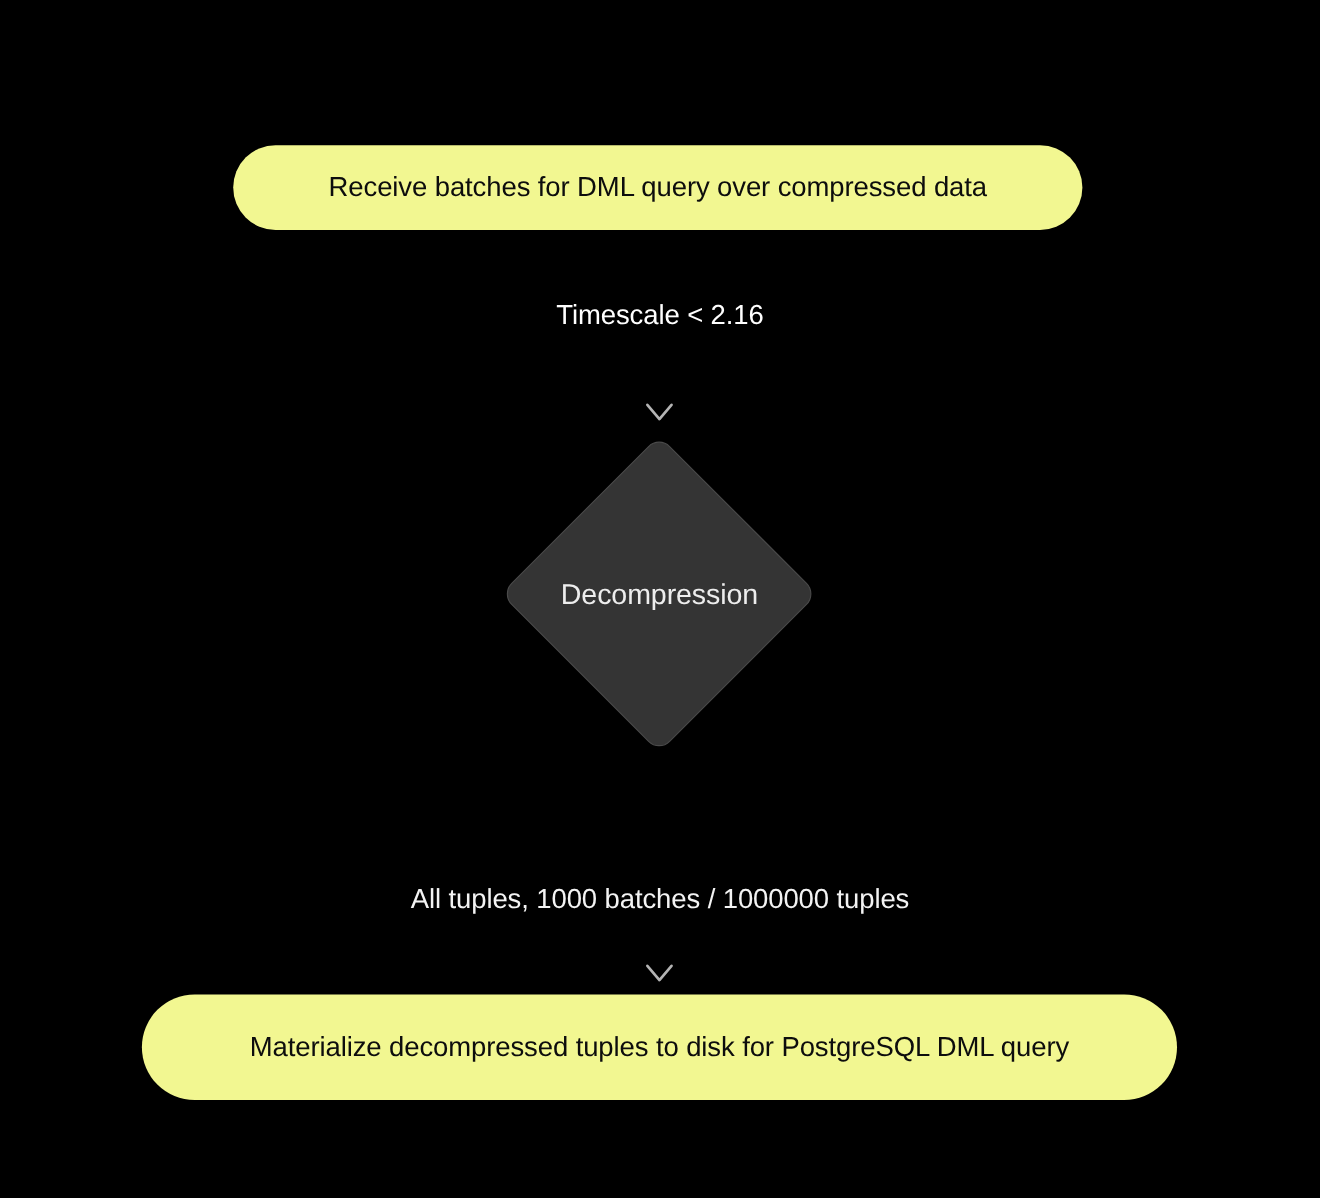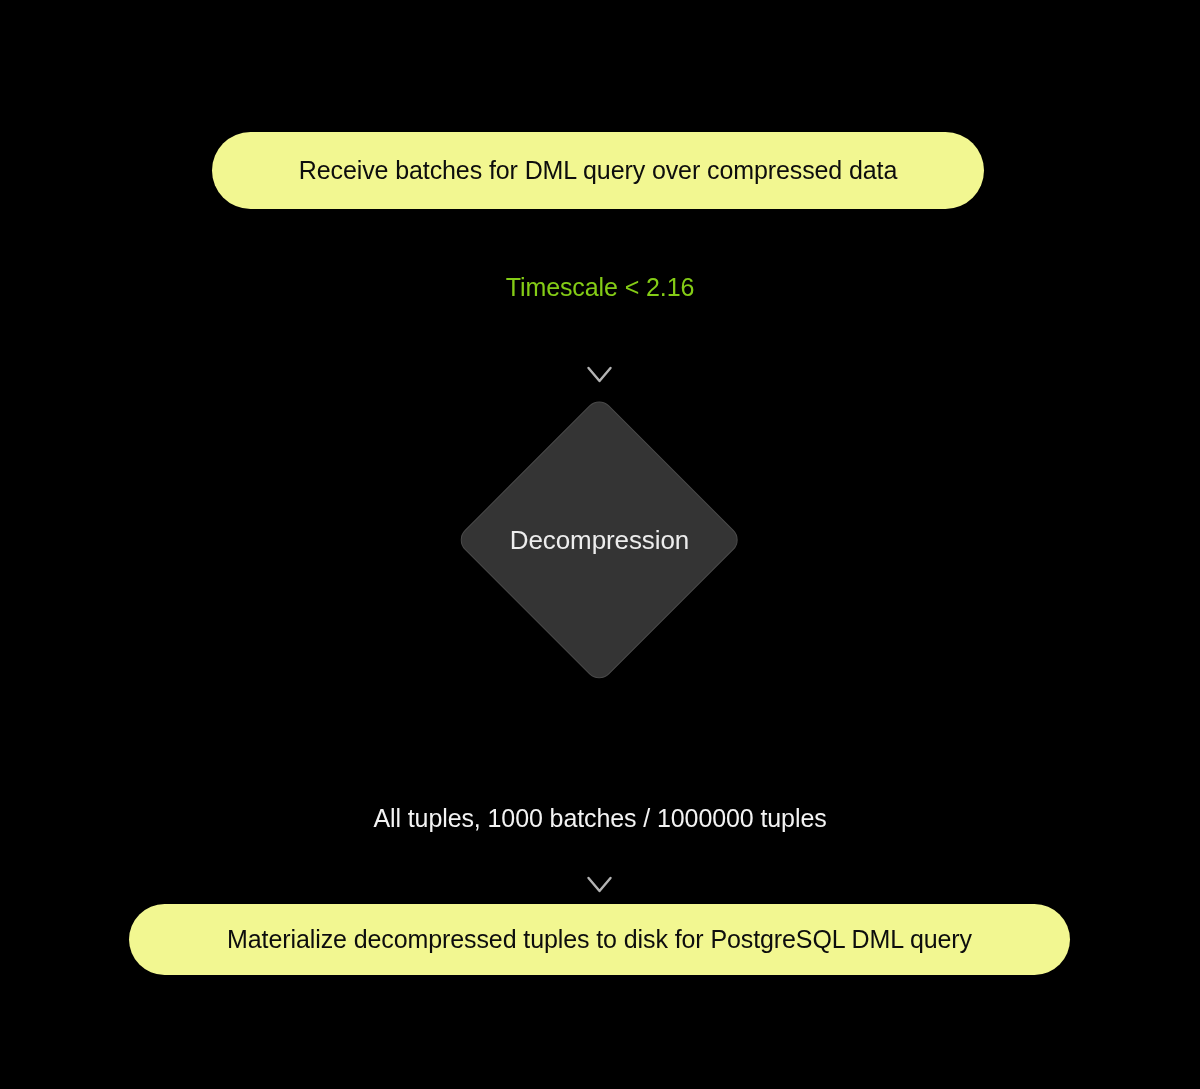--- a/index.html
+++ b/index.html
@@ -50,21 +50,21 @@
     left: 212px;
     top: 104px;
     width: 772px;
     height: 77px;
     margin-top: 28px;
   }
   #node-materialize {
     left: 129px;
     top: 904px;
     width: 941px;
-    height: 71px;
+    height: 96px;
   }
 
   
   #node-decompression {
     position: absolute;
     left: 455px;
     top: 396px;
     width: 289px;
     height: 289px;
   }
@@ -137,21 +137,21 @@
     <g>
       <line x1="599.5" y1="686" x2="599.5" y2="882" stroke="url(#grad-edge-2)" stroke-width="2"></line>
       <path d="M 588.5 878 L 599.5 891 L 610.5 878" fill="none" stroke="#b4b4b4" stroke-width="2.4" stroke-linecap="round" stroke-linejoin="round"></path>
     </g>
   </svg>
 
   <div id="node-receive" class="node-pill" style="background: rgb(242, 247, 145); color: rgb(13, 13, 13);">
     <span class="node-label">Receive batches for DML query over compressed data</span>
   </div>
 
-  <div id="edge-label-timescale" class="edge-label" style="color: #84cc16;">Timescale &lt; 2.16</div>
+  <div id="edge-label-timescale" class="edge-label" style="color: #ffffff;">Timescale &lt; 2.16</div>
 
   <div id="node-decompression">
     <div class="diamond-shape" style="background: rgb(52, 52, 52); border: 1px solid rgb(74, 74, 74);"></div>
     <span class="node-label" style="color: rgb(237, 237, 237);">Decompression</span>
   </div>
 
   <div id="edge-label-tuples" class="edge-label" style="color: rgb(243, 243, 243); margin-top: 21px;">All tuples, 1000 batches / 1000000 tuples</div>
 
   <div id="node-materialize" class="node-pill" style="background: rgb(242, 247, 145); color: rgb(13, 13, 13);">
     <span class="node-label">Materialize decompressed tuples to disk for PostgreSQL DML query</span>

